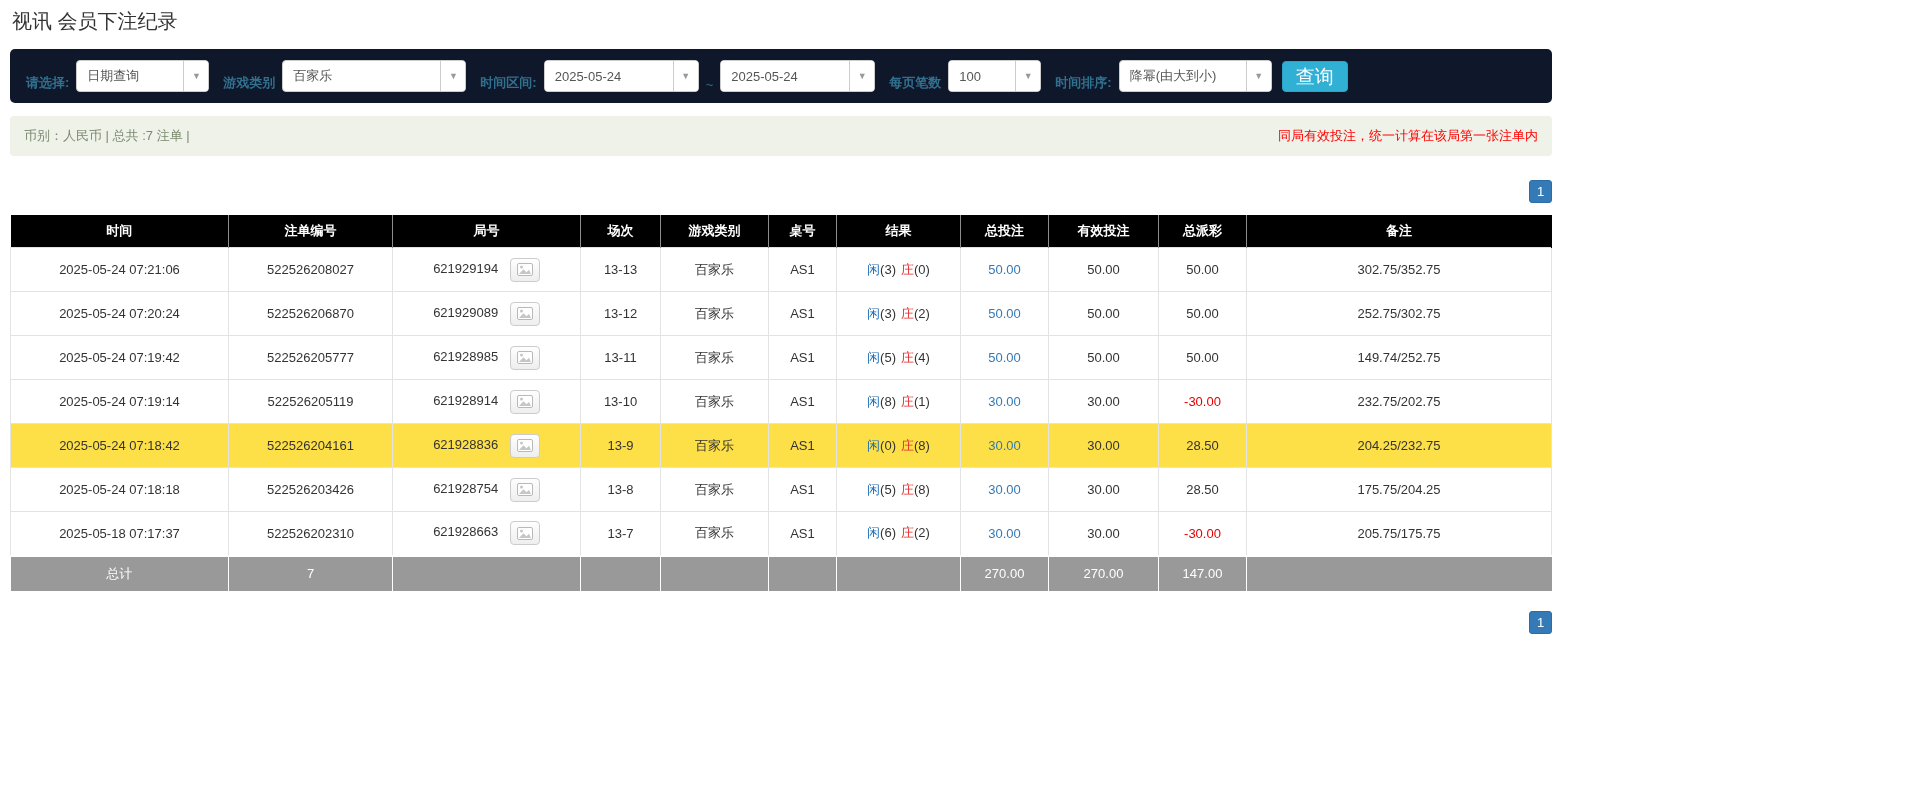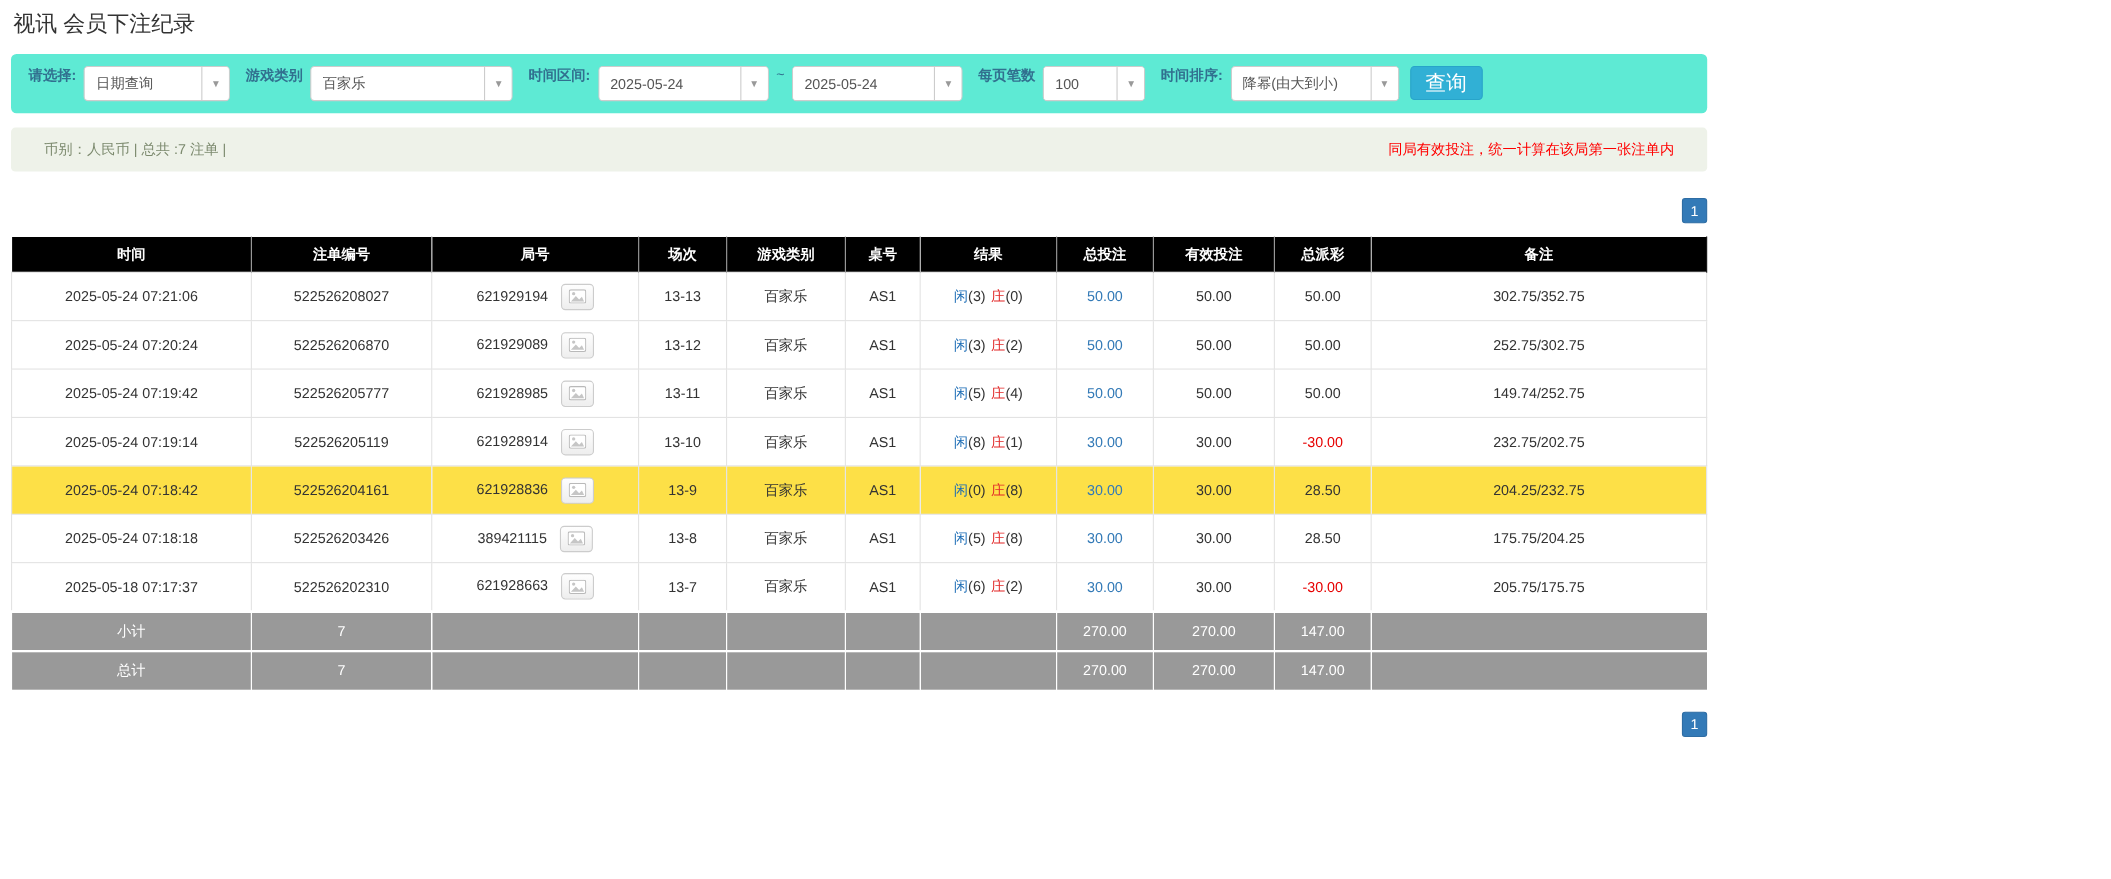--- a/index.html
+++ b/index.html
@@ -1,37 +1,37 @@
 <!DOCTYPE html>
 <html><head>
 <meta charset="utf-8">
 <style>
   * { box-sizing: border-box; margin: 0; padding: 0; }
   body { background: #fff; font-family: "Liberation Sans", "DejaVu Sans", sans-serif; color: #333; }
   .page { width: 1542px; margin: 8px 0 20px 10px; }
   .page-title { font-size: 20px; font-weight: 400; color: #333; margin: 4px 0 14px 2px; }
 
   
-  .filter-bar { background: #5eead4; border-radius: 5px; padding: 11px 12px; display: flex; align-items: flex-start; }
+  .filter-bar { background: #0f172a; border-radius: 5px; padding: 11px 12px; display: flex; align-items: flex-end; }
   .f-label { color: #31708f; font-size: 13px; font-weight: 700; white-space: nowrap; margin: 0 7px 0 14px; }
   .f-label.first { margin-left: 4px; }
   .combo { display: inline-flex; align-items: stretch; height: 32px; background: #fff; border: 1px solid #ccc; border-radius: 4px; overflow: hidden; cursor: pointer; }
   .combo-value { display: flex; align-items: center; padding: 0 10px; font-size: 13px; color: #555; white-space: nowrap; }
   .combo-input { border: none; outline: none; padding: 0 10px; font-size: 13px; color: #555; font-family: inherit; }
   .combo-caret { width: 25px; display: flex; align-items: center; justify-content: center; border-left: 1px solid #ccc; background: #fff; color: #999; font-size: 9px; }
   .w-query .combo-value { min-width: 106px; }
   .w-game .combo-value { min-width: 157px; }
   .w-date .combo-input { width: 128px; }
   .w-size .combo-input { width: 66px; }
   .w-sort .combo-value { min-width: 126px; }
   .tilde { color: #31708f; font-size: 13px; margin: 0 7px; }
   .search-btn { height: 31px; margin-left: 10px; padding: 0 13px; background: #31b0d5; color: #fff; border: 1px solid #28a4c9; border-radius: 4px; font-size: 19px; cursor: pointer; font-family: Liberation Serif, serif; }
 
   
-  .info-bar { margin-top: 13px; background: #eef2e9; border-radius: 4px; padding: 11px 30px; display: flex; justify-content: space-between; align-items: center; }
+  .info-bar { margin-top: 13px; background: #eef2e9; border-radius: 4px; padding: 11px 14px; display: flex; justify-content: space-between; align-items: center; }
   .info-summary { color: #7c8a6e; font-size: 13px; }
   .info-notice { color: #ff0000; font-size: 13px; }
 
   
   .pager { text-align: right; }
   .pager.top { margin: 24px 0 12px; }
   .pager.bottom { margin: 20px 0 0; }
   .page-btn { width: 23px; height: 23px; background: #337ab7; border: 1px solid #2e6da4; color: #fff; font-size: 13px; border-radius: 3px; cursor: pointer; font-family: inherit; }
 
   
@@ -246,21 +246,21 @@
     <td><a class="bet-link">30.00</a></td>
     <td>30.00</td>
     <td class="payout-val">28.50</td>
     <td>204.25/232.75</td>
   </tr>
 
   <tr>
     <td>2025-05-24 07:18:18</td>
     <td>522526203426</td>
     <td>
-      <span>389421115</span>
+      <span>621928754</span>
       <span class="round-btn">
         <svg width="16" height="13" viewBox="0 0 16 13" aria-hidden="true">
           <rect x="0.5" y="0.5" width="15" height="12" rx="1.5" fill="#ffffff" stroke="#b9b9b9"></rect>
           <circle cx="4.5" cy="4" r="1.5" fill="#c6c6c6"></circle>
           <path d="M2 11 L6.5 6.2 L9.5 9.3 L12 6.8 L14 11 Z" fill="#c6c6c6"></path>
         </svg>
       </span>
     </td>
     <td>13-8</td>
     <td>百家乐</td>
@@ -290,45 +290,32 @@
     <td>AS1</td>
     <td><span class="res-player">闲</span><span class="res-n">(6)</span><span class="res-banker">庄</span><span class="res-n">(2)</span></td>
     <td><a class="bet-link">30.00</a></td>
     <td>30.00</td>
     <td class="payout-val neg">-30.00</td>
     <td>205.75/175.75</td>
   </tr>
 </tbody>
     <tfoot>
       <tr>
-        <td>小计</td>
+        <td>总计</td>
         <td>7</td>
         <td></td>
         <td></td>
         <td></td>
         <td></td>
         <td></td>
         <td>270.00</td>
         <td>270.00</td>
         <td>147.00</td>
         <td></td>
       </tr>
-      <tr>
-        <td>总计</td>
-        <td>7</td>
-        <td></td>
-        <td></td>
-        <td></td>
-        <td></td>
-        <td></td>
-        <td>270.00</td>
-        <td>270.00</td>
-        <td>147.00</td>
-        <td></td>
-      </tr>
     </tfoot>
   </table>
 
   <div class="pager bottom">
     <button class="page-btn">1</button>
   </div>
 
 </div>
 
 </body></html>

